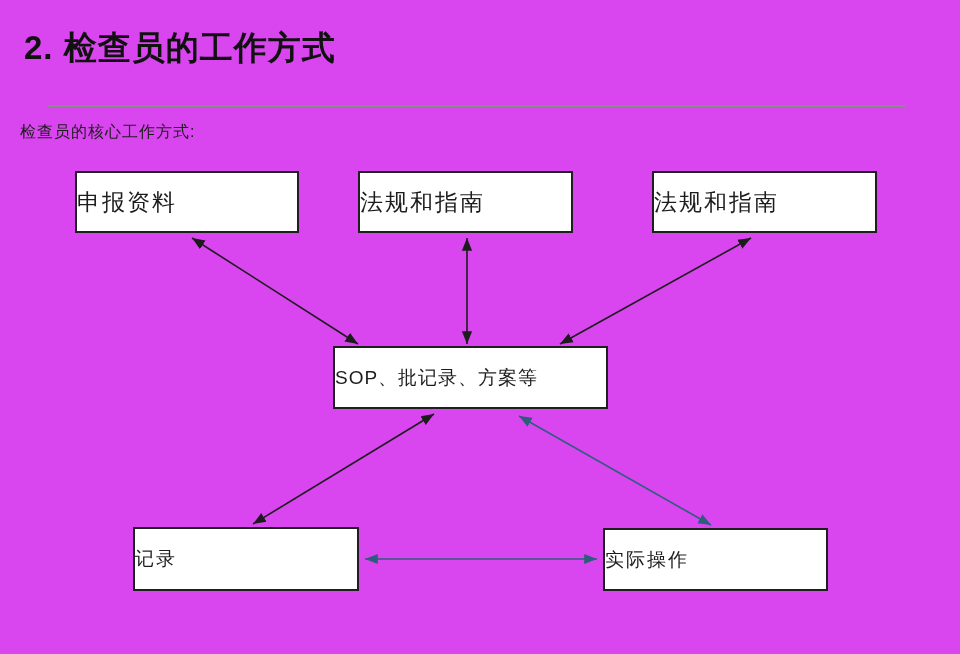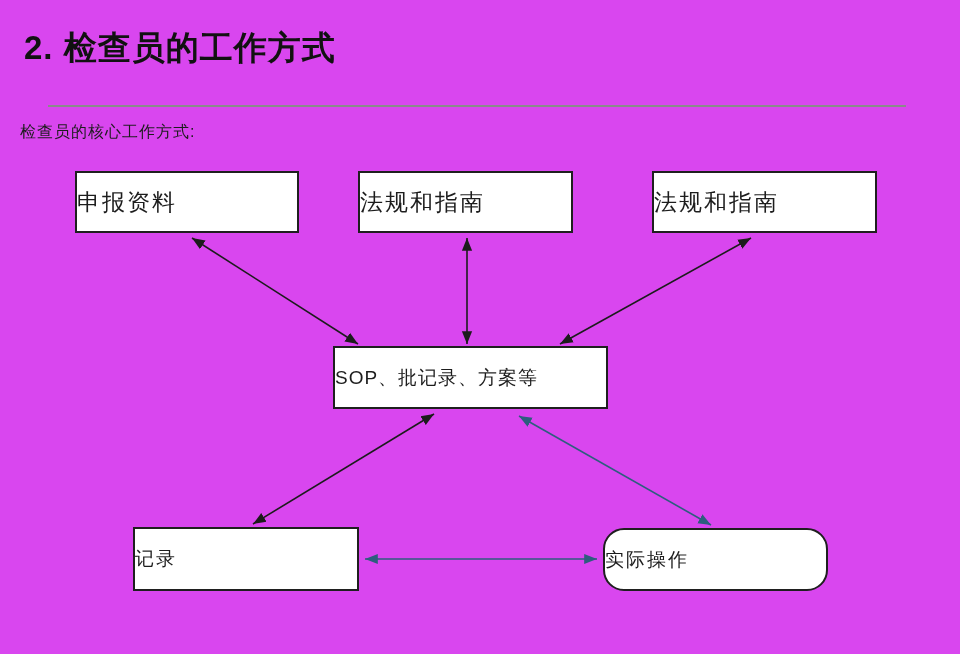--- a/index.html
+++ b/index.html
@@ -66,21 +66,21 @@
   }
 
   .node-top { font-size: 23px; }
   .node-big { font-size: 19px; }
 
   .node-application  { left: 75px;  top: 171px; width: 224px; height: 62px; }
   .node-regulations  { left: 358px; top: 171px; width: 215px; height: 62px; }
   .node-scientific   { left: 652px; top: 171px; width: 225px; height: 62px; }
   .node-sop          { left: 333px; top: 346px; width: 275px; height: 63px; letter-spacing: 1px; }
   .node-records      { left: 133px; top: 527px; width: 226px; height: 64px; }
-  .node-actual       { left: 603px; top: 528px; width: 225px; height: 63px; border-radius: 21px; }
+  .node-actual       { left: 603px; top: 528px; width: 225px; height: 63px; }
 </style>
 </head>
 <body>
 
 <div class="slide">
 
   <div class="slide-title">2. 检查员的工作方式</div>
 
   <div class="divider"></div>
 

